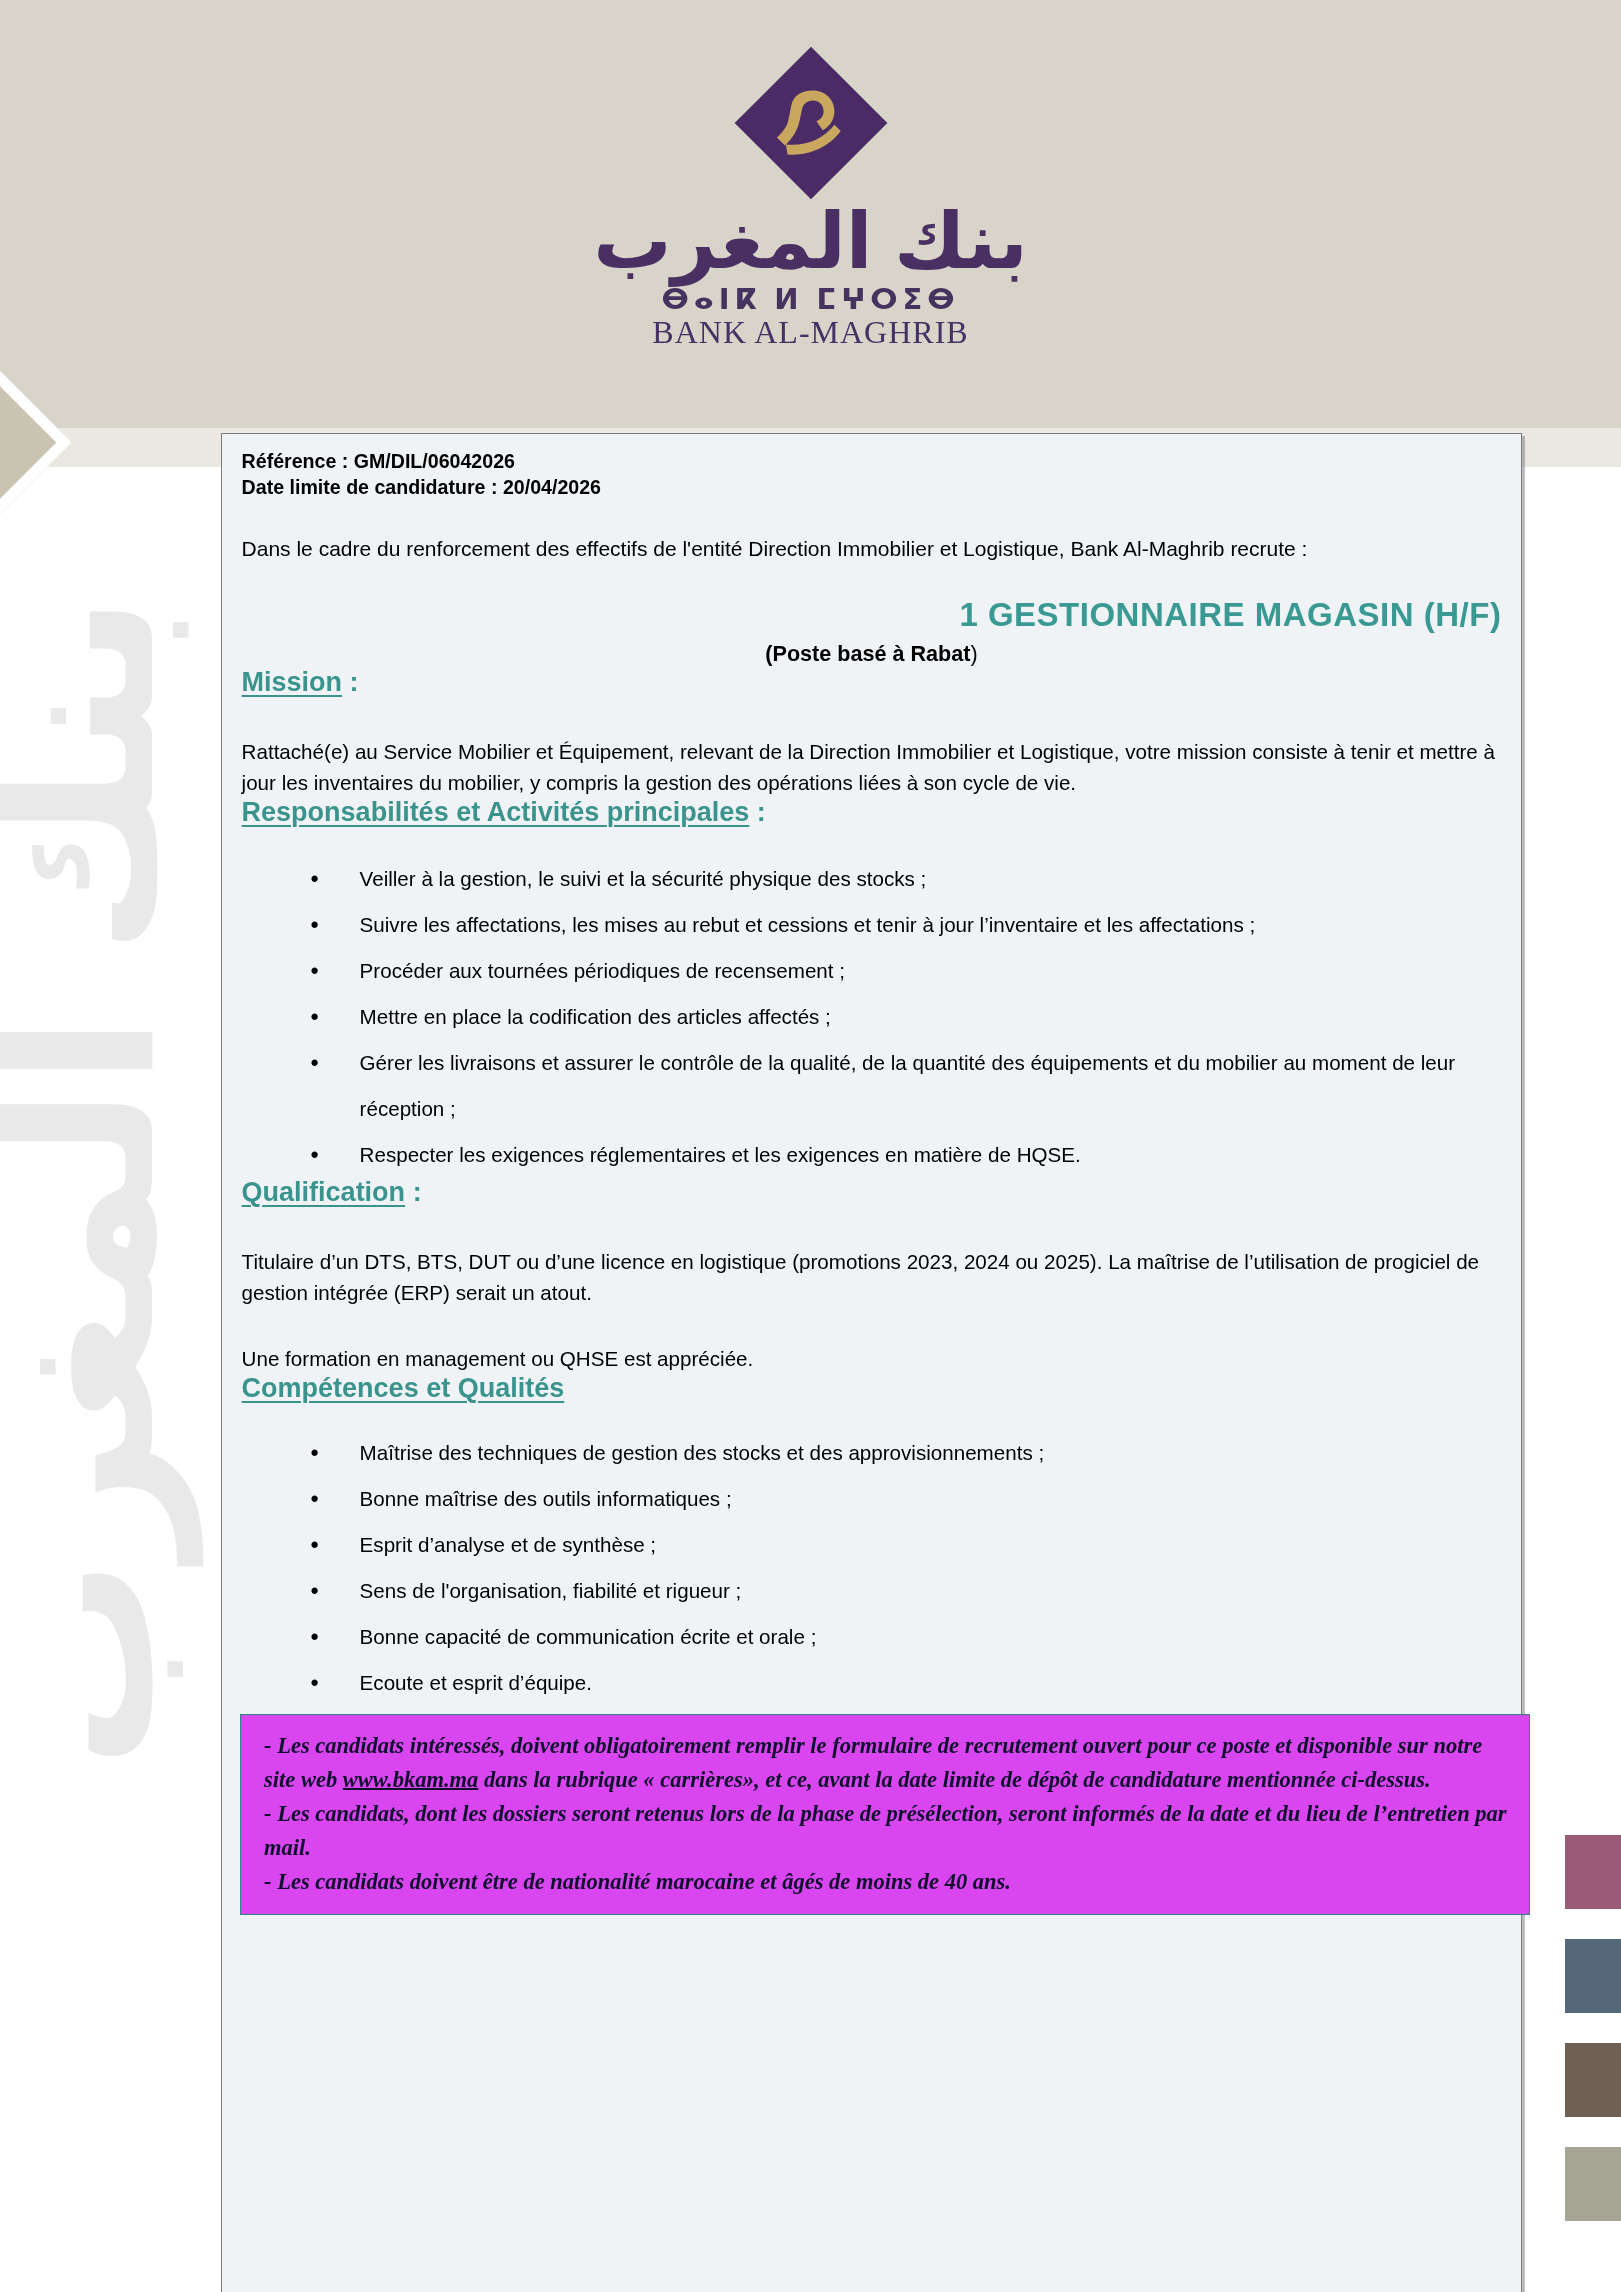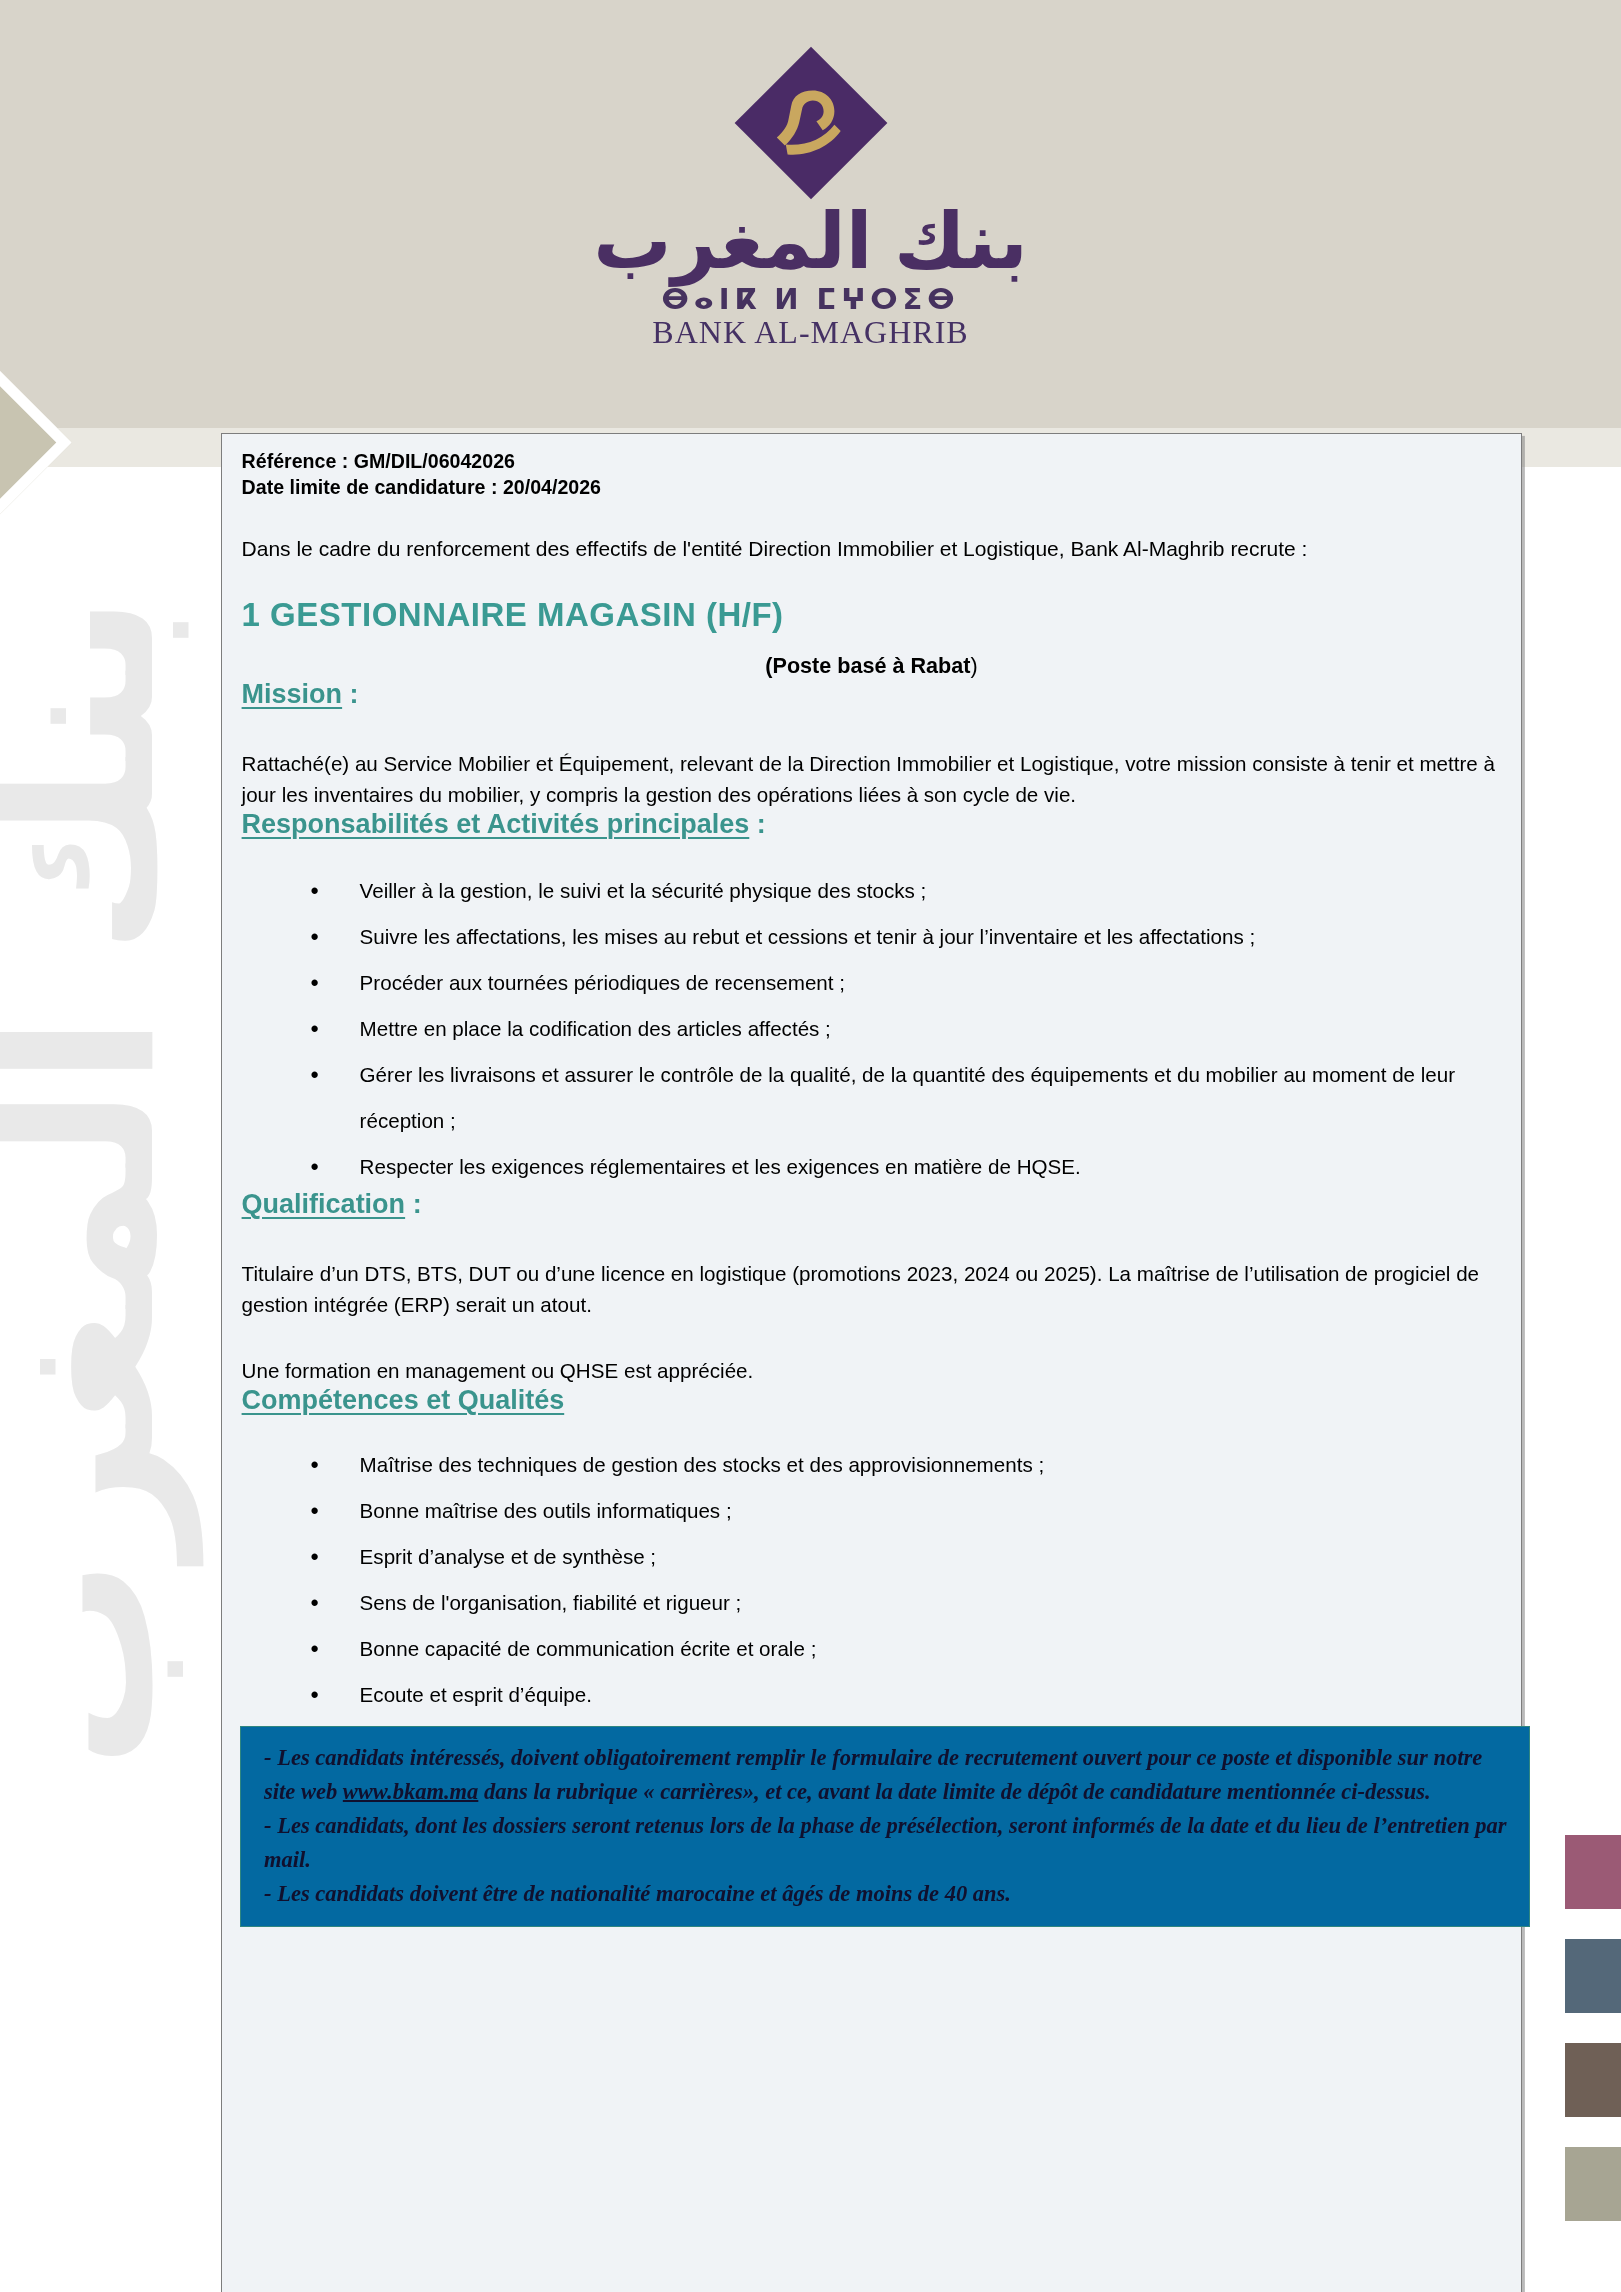--- a/index.html
+++ b/index.html
@@ -32,40 +32,40 @@
   }
   
   .doc{
     position:absolute;left:221px;top:433px;width:1301px;height:2220px;
     box-sizing:border-box;background:#f0f3f6;border:1px solid #7d7d7d;
     box-shadow:2.9px 2.9px 0 rgba(130,130,130,0.55);
     padding:13.7px 19.6px;font-size:20.6px;line-height:29px;
   }
   .ref-block{font-weight:bold;font-size:19.6px;line-height:26.5px;}
   .intro{margin-top:33px;font-size:21px;line-height:29px;}
-  h1.job-title{margin:31px 0 16px 0;text-align:left;font-size:33px;line-height:41px;color:#3a9a93;letter-spacing:0.5px;}
+  h1.job-title{margin:31px 0 4px 0;text-align:right;font-size:33px;line-height:41px;color:#3a9a93;letter-spacing:0.5px;}
   .subtitle{text-align:center;font-size:21.6px;line-height:29px;}
   .subtitle .b{font-weight:bold;}
   h2.sec{margin:0;font-size:27px;line-height:29px;color:#3a948d;font-weight:bold;}
   h2.sec .hu{text-decoration:underline;text-decoration-thickness:2px;text-underline-offset:3.9px;}
   .m-mission{margin-top:51px;}
   .p-mission{margin-top:39px;line-height:31px;}
   .m-resp{margin-top:35px;}
   ul.blist{list-style:none;margin:29px 0 0 0;padding:0 0 0 69px;}
   ul.blist li{position:relative;padding-left:49px;line-height:46px;}
   ul.blist li::before{content:"•";position:absolute;left:0;top:0;font-size:23.5px;}
   .m-qual{margin-top:21.6px;}
   .p-qual{margin-top:39px;line-height:31px;}
   .p-train{margin-top:35px;line-height:31px;}
   .m-skill{margin-top:55px;}
   ul.blist.skills{margin-top:27.4px;}
   
   .note{
     margin:7.8px -29px 0 -2px;
-    background:#0369a1;border:1px solid #2f8680;
+    background:#d946ef;border:1px solid #2f8680;
     padding:13.7px 19.6px 15.7px 23.5px;
     font-family:"Liberation Serif","DejaVu Serif",serif;
     font-style:italic;font-weight:bold;
     font-size:22.5px;line-height:34px;color:#10102e;
   }
   .note a{color:#10102e;text-decoration:underline;text-decoration-thickness:2px;}
   
   .squares{position:absolute;left:1565px;top:0;width:78px;height:2293px;}
   .sq{position:absolute;width:74px;height:74px;}
   .sq1{top:1835px;} .sq2{top:1939px;} .sq3{top:2043px;} .sq4{top:2147px;}

